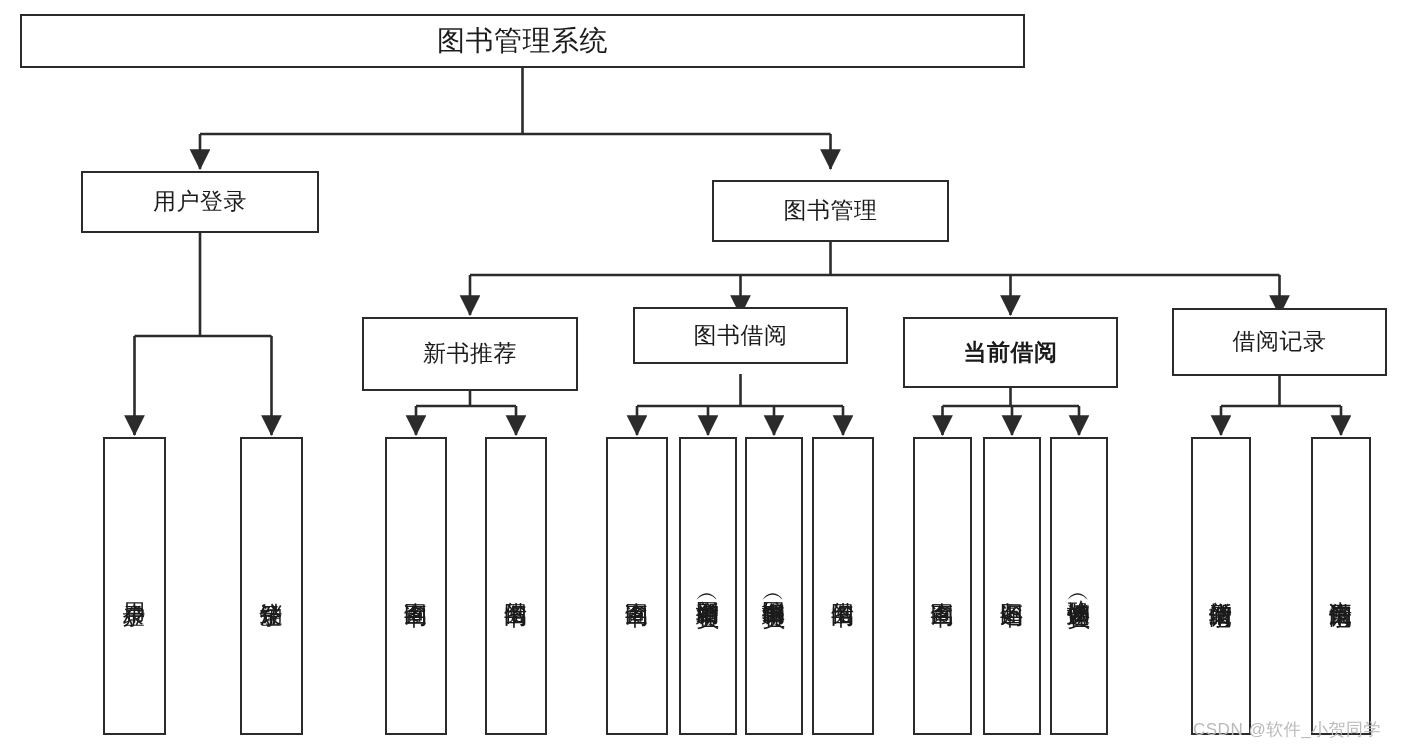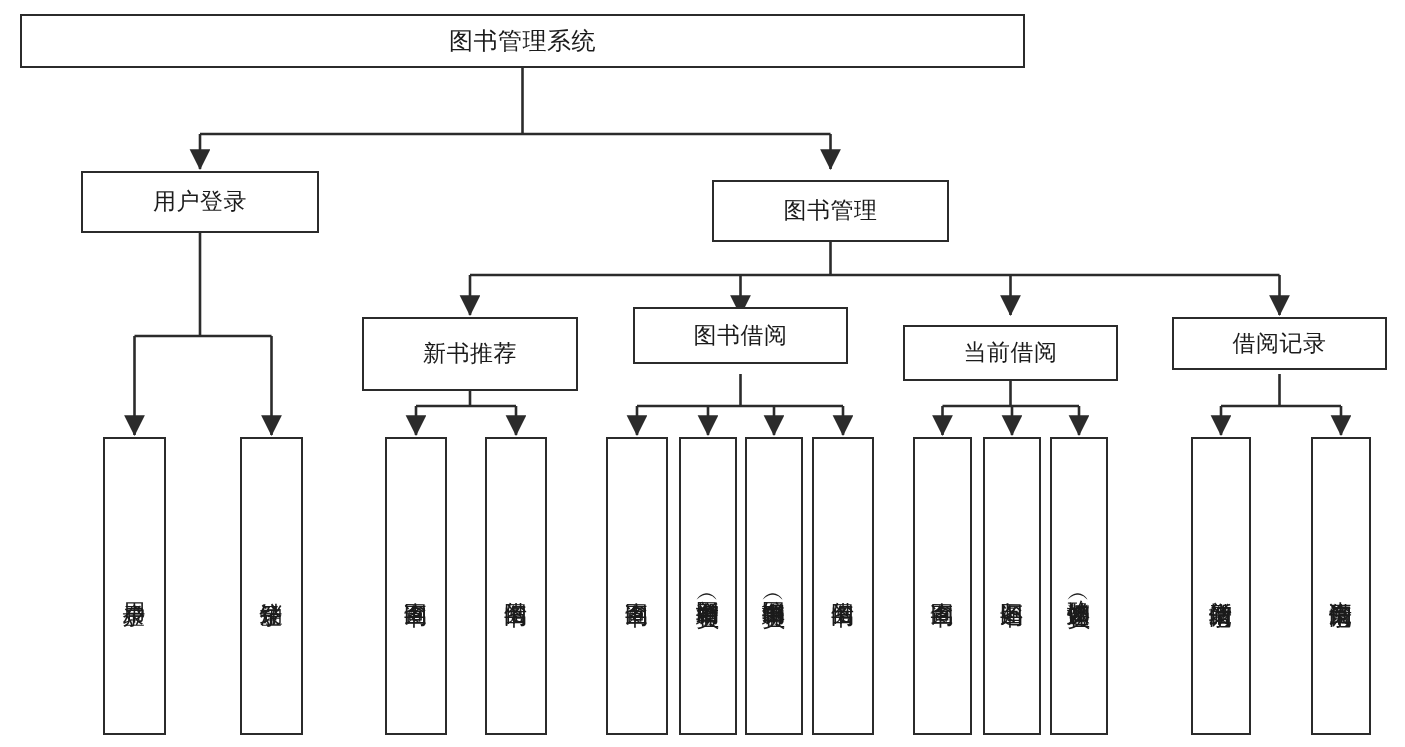--- a/index.html
+++ b/index.html
@@ -33,21 +33,21 @@
     justify-content: center;
     color: #1b1b1b;
   }
   .node.horiz {
     font-size: 23px;
     line-height: 1.1;
     letter-spacing: 0.5px;
     white-space: nowrap;
   }
   .node.root {
-    font-size: 24px;
+    font-size: 28px;
   }
   .node.vert {
     writing-mode: vertical-rl;
     text-orientation: upright;
     font-size: 23px;
     line-height: 1.22;
     letter-spacing: 1px;
     padding: 6px 0;
     align-items: center;
     justify-content: center;
@@ -124,24 +124,24 @@
       </div>
       <div class="node horiz level2" style="left: 712px; top: 171px; width: 237px; height: 62px; margin-top: 9px;">
         <span>图书管理</span>
       </div>
       <div class="node horiz level3" style="left: 362px; top: 317px; width: 216px; height: 74px;">
         <span>新书推荐</span>
       </div>
       <div class="node horiz level3" style="left: 633px; top: 307px; width: 215px; height: 57px;">
         <span>图书借阅</span>
       </div>
-      <div class="node horiz level3" style="left: 903px; top: 325px; width: 215px; height: 56px;">
+      <div class="node horiz level3" style="left: 903px; top: 317px; width: 215px; height: 71px; font-weight: bold;">
         <span>当前借阅</span>
       </div>
-      <div class="node horiz level3" style="left: 1172px; top: 317px; width: 215px; height: 53px;">
+      <div class="node horiz level3" style="left: 1172px; top: 308px; width: 215px; height: 68px;">
         <span>借阅记录</span>
       </div>
       <div class="node vert leaf" style="left: 103px; top: 437px; width: 63px; height: 298px;">
         <span class="vtext">用户登录</span>
       </div>
       <div class="node vert leaf" style="left: 240px; top: 437px; width: 63px; height: 298px;">
         <span class="vtext">注销登录</span>
       </div>
       <div class="node vert leaf" style="left: 385px; top: 437px; width: 62px; height: 298px;">
         <span class="vtext">查询图书</span>
@@ -171,14 +171,15 @@
         <span class="vtext">确认归还（管理员）</span>
       </div>
       <div class="node vert leaf" style="left: 1191px; top: 437px; width: 60px; height: 298px;">
         <span class="vtext">新增借阅记录</span>
       </div>
       <div class="node vert leaf" style="left: 1311px; top: 437px; width: 60px; height: 298px;">
         <span class="vtext">查询借阅记录</span>
       </div>
     </div>
 
+  <div class="watermark" style="left: 1193px; top: 718px;">CSDN @软件_小贺同学</div>
 
 </div>
 
 </body></html>

